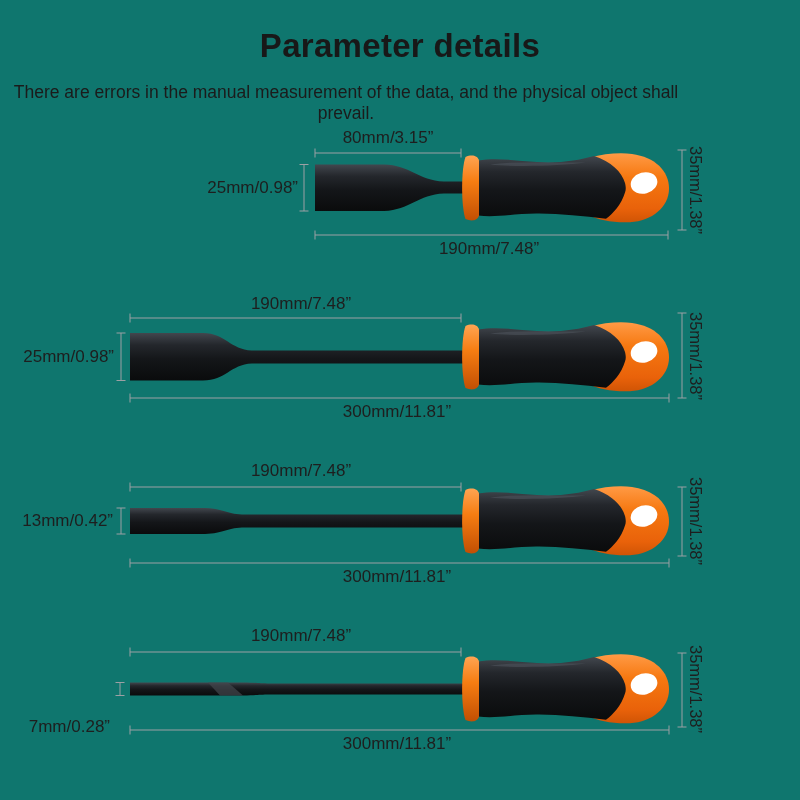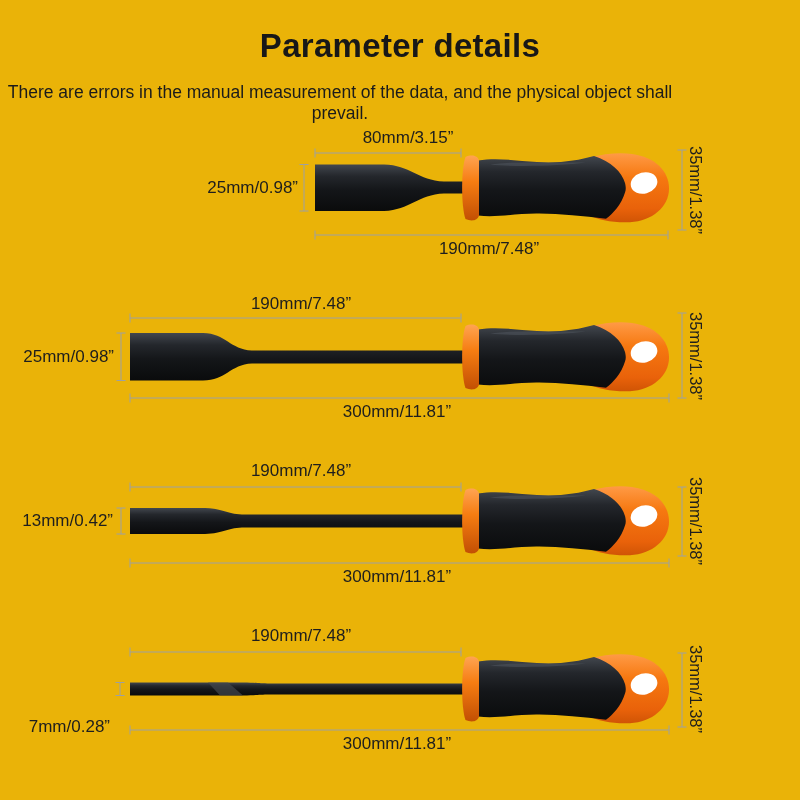--- a/index.html
+++ b/index.html
@@ -1,20 +1,20 @@
 <!DOCTYPE html>
 <html><head>
 <meta charset="utf-8">
 <style>
   html,body{margin:0;padding:0;background:#fff;}
   body{width:800px;height:800px;overflow:hidden;font-family:"Liberation Sans",sans-serif;color:#1c1c1c;}
-  #canvas{position:relative;width:800px;height:800px;background:#eab308;}
+  #canvas{position:relative;width:800px;height:800px;background:#0f766e;}
   .title{position:absolute;left:0;top:27px;width:800px;text-align:center;
          font-size:33px;font-weight:700;letter-spacing:.3px;color:#181818;}
-  .subtitle{position:absolute;left:0;top:82px;width:680px;text-align:center;
+  .subtitle{position:absolute;left:6px;top:82px;width:680px;text-align:center;
             font-size:17.5px;color:#1b1b1b;}
   svg.tools{position:absolute;left:0;top:0;width:800px;height:800px;}
   .dimline{stroke:#9ca0a4;stroke-width:1;fill:none;}
   .dim{position:absolute;font-size:17px;line-height:20px;white-space:nowrap;color:#1e1e1e;}
   .dim.center{transform:translateX(-50%);}
   .dim.ralign{text-align:center;}
   .vdim{position:absolute;left:684px;height:100px;width:24px;
         writing-mode:vertical-rl;text-orientation:mixed;
         font-size:16.5px;line-height:24px;text-align:center;white-space:nowrap;color:#1e1e1e;}
 </style>
@@ -74,21 +74,21 @@
     </g>
 
     <g>
       <path fill="url(#gBlack)" d="M130,682.5 L243,682.5 C256,682.5 258,683.5 270,683.5 L470,683.5 L470,694.5 L270,694.5 C258,694.5 256,695.5 243,695.5 L130,695.5 Z"></path>
       <path fill="#43474d" opacity="0.7" d="M208,682.5 L228,682.5 L243,695.5 L220,695.5 Z"></path>
       <use href="#toolHandle" transform="translate(462,689)"></use>
       <path class="dimline" d="M130 647.5 v9 M461 647.5 v9 M130 652 H461 M115.5 682.5 h9 M120 682.5 V695.5 M115.5 695.5 h9 M130 725.5 v9 M669 725.5 v9 M130 730 H669 M677.5 653 h9 M682 653 V727 M677.5 727 h9"></path>
     </g>
   </svg>
 
-  <div class="dim center" style="left:408px;top:128px">80mm/3.15”</div>
+  <div class="dim center" style="left:388px;top:128px">80mm/3.15”</div>
   <div class="dim ralign" style="right:502px;top:178px">25mm/0.98”</div>
   <div class="dim center" style="left:489px;top:239px">190mm/7.48”</div>
   <div class="vdim" style="top:140px">35mm/1.38”</div>
 
   <div class="dim center" style="left:301px;top:294px">190mm/7.48”</div>
   <div class="dim ralign" style="right:686px;top:347px">25mm/0.98”</div>
   <div class="dim center" style="left:397px;top:402px">300mm/11.81”</div>
   <div class="vdim" style="top:306px">35mm/1.38”</div>
 
   <div class="dim center" style="left:301px;top:461px">190mm/7.48”</div>

